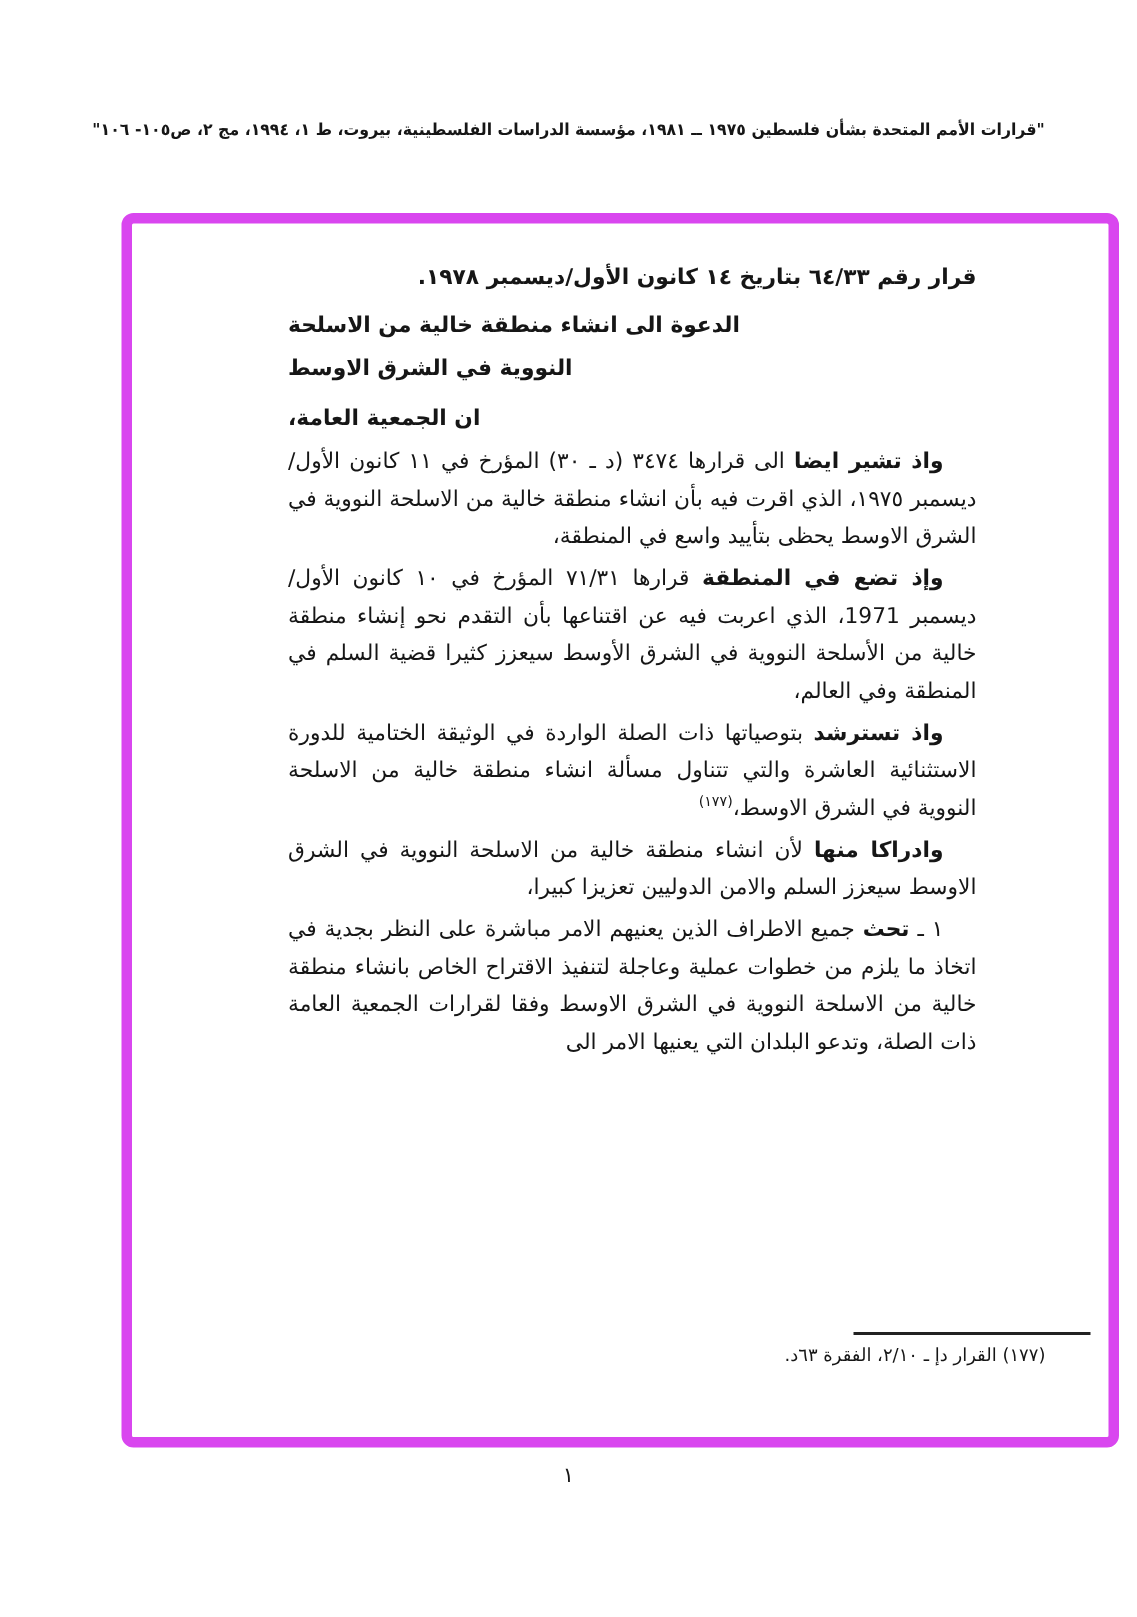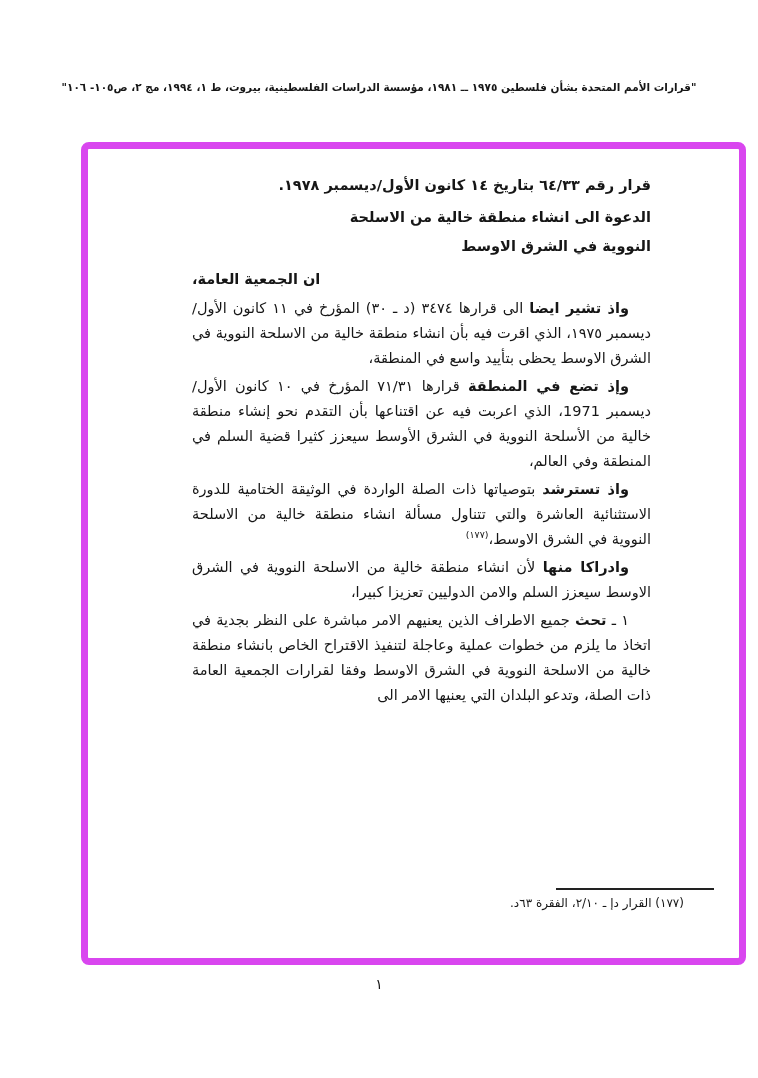--- a/index.html
+++ b/index.html
@@ -16,26 +16,26 @@
   }
   .resolution-box{
     position:absolute;left:45px;top:142px;width:651px;height:809px;
     border:7px solid #d946ef;border-radius:8px;background:#ffffff;margin-left:36px;
   }
   .doc-content{
     position:absolute;top:0;right:88px;left:104px;padding-top:24px;
     direction:rtl;text-align:justify;font-size:14.5px;line-height:25px;
   }
   .doc-title-line{font-weight:bold;text-align:right;margin-bottom:5px;}
-  .doc-heading{font-weight:bold;text-align:right;line-height:29px;}
+  .doc-heading{font-weight:bold;text-align:left;line-height:29px;}
   .opening-line{font-weight:bold;text-indent:22px;margin:6px 0 4px 0;text-align:left;}
   .para{margin:0 0 3px 0;text-indent:22px;}
   .para .lead{font-weight:bold;}
   .para sup{font-size:9.5px;line-height:0;}
-  .footnote{position:absolute;right:25px;bottom:48px;width:240px;direction:rtl;}
+  .footnote{position:absolute;right:12px;bottom:48px;width:240px;direction:rtl;}
   .footnote-rule{height:2px;background:#222222;width:158px;margin-right:0;margin-left:auto;
      margin-right:0;}
   .footnote-text{font-size:12px;margin-top:6px;text-align:right;padding-right:30px;white-space:nowrap;}
   .page-number{position:absolute;top:976px;left:0;width:758px;text-align:center;font-size:14px;}
 </style>
 </head>
 <body>
 
 <header class="page-header">
   <div class="header-source">"قرارات الأمم المتحدة بشأن فلسطين ١٩٧٥ ــ ١٩٨١، مؤسسة الدراسات الفلسطينية، بيروت، ط ١، ١٩٩٤، مج ٢، ص١٠٥- ١٠٦"</div>

